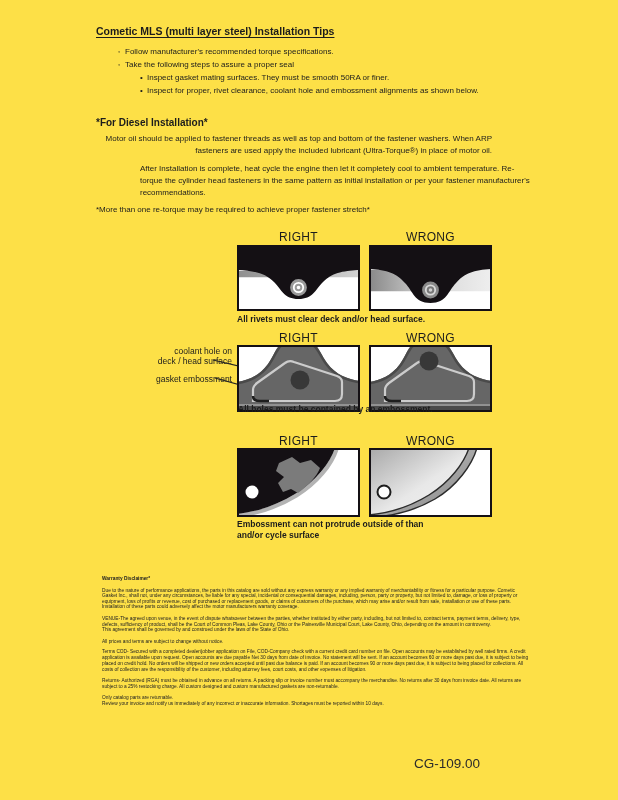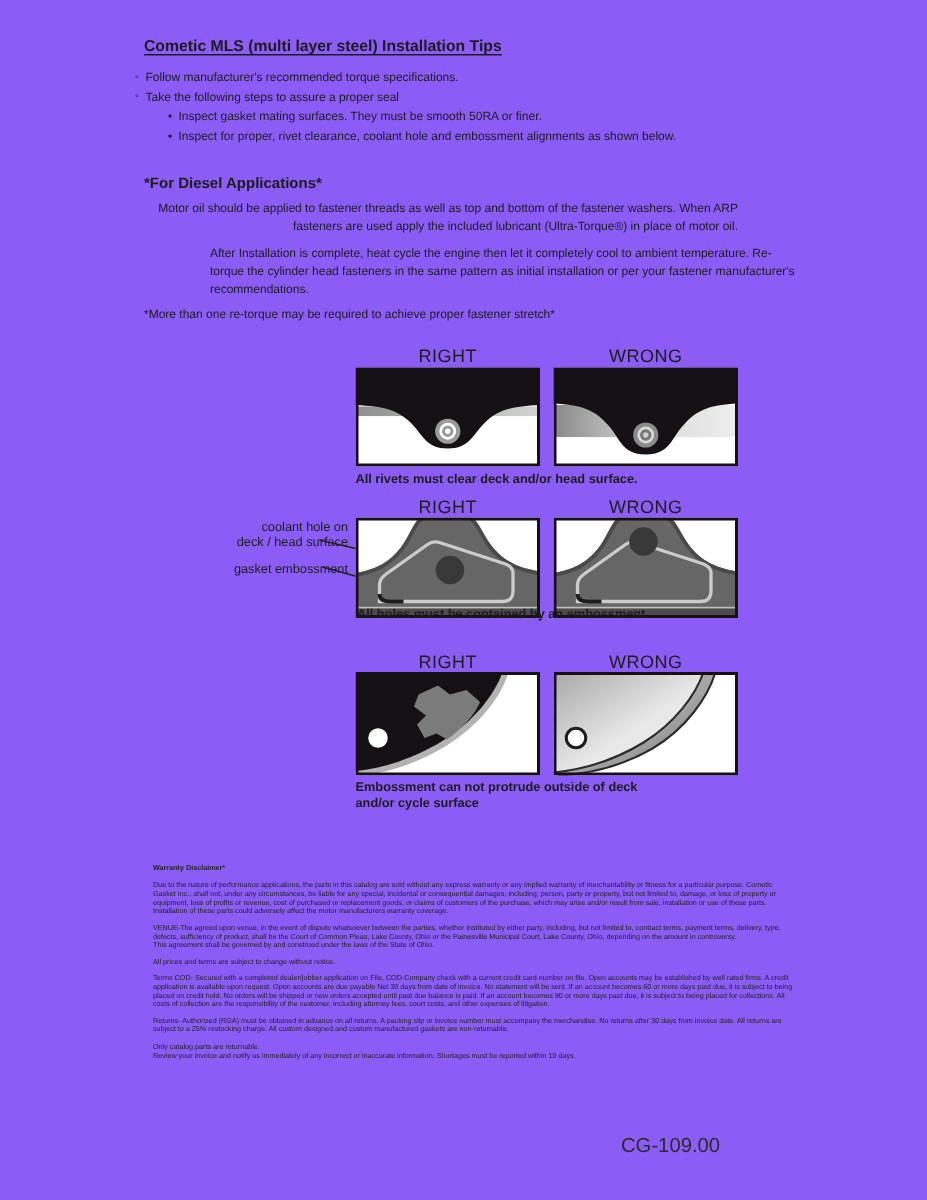--- a/index.html
+++ b/index.html
@@ -1,24 +1,24 @@
 <!DOCTYPE html>
 <html><head>
 <meta charset="utf-8">
 <style>
   html,body{margin:0;padding:0;background:#ffffff;}
   body{width:618px;height:800px;font-family:"Liberation Sans",sans-serif;color:#1c1c1c;
        -webkit-font-smoothing:antialiased;}
-  .page{position:relative;width:618px;height:800px;background:#8b5cf6;overflow:hidden;}
+  .page{position:relative;width:618px;height:800px;background:#fde047;overflow:hidden;}
 
   .title{position:absolute;left:96px;top:25px;font-size:10.5px;font-weight:bold;
          text-decoration:underline;text-underline-offset:2px;white-space:nowrap;}
 
   .bullets{position:absolute;left:90px;top:45px;width:470px;font-size:8px;line-height:13px;}
-  .tip{display:flex;}
+  .tip{display:flex;margin-left:28px;}
   .tip .mk{width:7px;font-size:7px;flex:0 0 auto;}
   .tip.sub{padding-left:22px;}
   .tip.sub .mk{font-size:8px;}
 
   .diesel-h{position:absolute;left:96px;top:117px;font-size:10px;font-weight:bold;white-space:nowrap;}
   .dp{position:absolute;left:96px;width:396px;font-size:8px;line-height:12px;}
   .dp1{top:133px;text-align:right;} .dp2{top:163px;margin-left:44px;} .dp3{top:204px;white-space:nowrap;}
 
   .rw-row{position:absolute;width:378px;left:237px;display:flex;}
   .rw{width:123px;text-align:center;font-size:12px;font-weight:normal;letter-spacing:.3px;}
@@ -63,21 +63,21 @@
     <div class="tip sub">
       <span class="mk">•</span>
       <span>Inspect gasket mating surfaces.  They must be smooth 50RA or finer.</span>
     </div>
     <div class="tip sub">
       <span class="mk">•</span>
       <span>Inspect for proper, rivet clearance, coolant hole and embossment alignments as shown below.</span>
     </div>
   </div>
 
-  <div class="diesel-h">*For Diesel Applications*</div>
+  <div class="diesel-h">*For Diesel Installation*</div>
   <div class="dp dp1">Motor oil should be applied to fastener threads as well as top and bottom of the fastener washers. When ARP fasteners are used apply the included lubricant (Ultra-Torque®) in place of motor oil.</div>
   <div class="dp dp2">After Installation is complete, heat cycle the engine then let it completely cool to ambient temperature. Re-torque the cylinder head fasteners in the same pattern as initial installation or per your fastener manufacturer's recommendations.</div>
   <div class="dp dp3">*More than one re-torque may be required to achieve proper fastener stretch*</div>
 
   <div class="rw-row" style="top:230px;">
     <div class="rw">RIGHT</div>
     <div class="rw">WRONG</div>
   </div>
 
   <div class="figbox" style="left:237px;top:245px;">
@@ -214,21 +214,21 @@
       </defs>
       <path d="M0,0 H100 C95,15 81,34 60,47 C42,58 21,65 0,67 Z" fill="url(#band3)"></path>
       <path d="M100,0 C95,15 81,34 60,47 C42,58 21,65 0,67 L0,69 L3,69 C25,68 47,62 66,51 C88,38 103,17 108,0 Z" fill="url(#stripe3)"></path>
       <path d="M100,0 C95,15 81,34 60,47 C42,58 21,65 0,67" fill="none" stroke="#2b2b2b" stroke-width="1.4"></path>
       <path d="M108,0 C103,17 88,38 66,51 C47,62 25,68 3,69" fill="none" stroke="#2b2b2b" stroke-width="1.4"></path>
       <circle cx="15" cy="44" r="6.5" fill="#ffffff" stroke="#1e1e1e" stroke-width="2"></circle>
       <rect x="1" y="1" width="121" height="67" fill="none" stroke="#141014" stroke-width="2"></rect>
     </svg>
   </div>
 
-  <div class="cap" style="left:237px;top:519px;">Embossment can not protrude outside of deck</div>
+  <div class="cap" style="left:237px;top:519px;">Embossment can not protrude outside of than</div>
   <div class="cap" style="left:237px;top:530px;">and/or cycle surface</div>
 
   <div class="disclaimer">
     <div class="disc-inner">
       <h6>Warranty Disclaimer*</h6>
       <p>Due to the nature of performance applications, the parts in this catalog are sold without any express warranty or any implied warranty of merchantability or fitness for a particular purpose.  Cometic Gasket Inc., shall not, under any circumstances, be liable for any special, incidental or consequential damages, including, person, party or property, but not limited to, damage, or loss of property or equipment, loss of profits or revenue, cost of purchased or replacement goods, or claims of customers of the purchase, which may arise and/or result from sale, installation or use of these parts.  Installation of these parts could adversely affect the motor manufacturers warranty coverage.</p>
       <p class="tight">VENUE-The agreed upon venue, in the event of dispute whatsoever between the parties, whether instituted by either party, including, but not limited to, contract terms, payment terms, delivery, type, defects, sufficiency of product, shall be the Court of Common Pleas, Lake County, Ohio or the Painesville Municipal Court, Lake County, Ohio, depending on the amount in controversy.</p>
       <p>This agreement shall be governed by and construed under the laws of the State of Ohio.</p>
       <p>All prices and terms are subject to change without notice.</p>
       <p>Terms COD- Secured with a completed dealer/jobber application on File, COD-Company check with a current credit card number on file.  Open accounts may be established by well rated firms.  A credit application is available upon request.  Open accounts are due payable Net 30 days from date of invoice.  No statement will be sent.  If an account becomes 60 or more days past due, it is subject to being placed on credit hold.  No orders will be shipped or new orders accepted until past due balance is paid.  If an account becomes 90 or more days past due, it is subject to being placed for collections.  All costs of collection are the responsibility of the customer, including attorney fees, court costs, and other expenses of litigation.</p>

